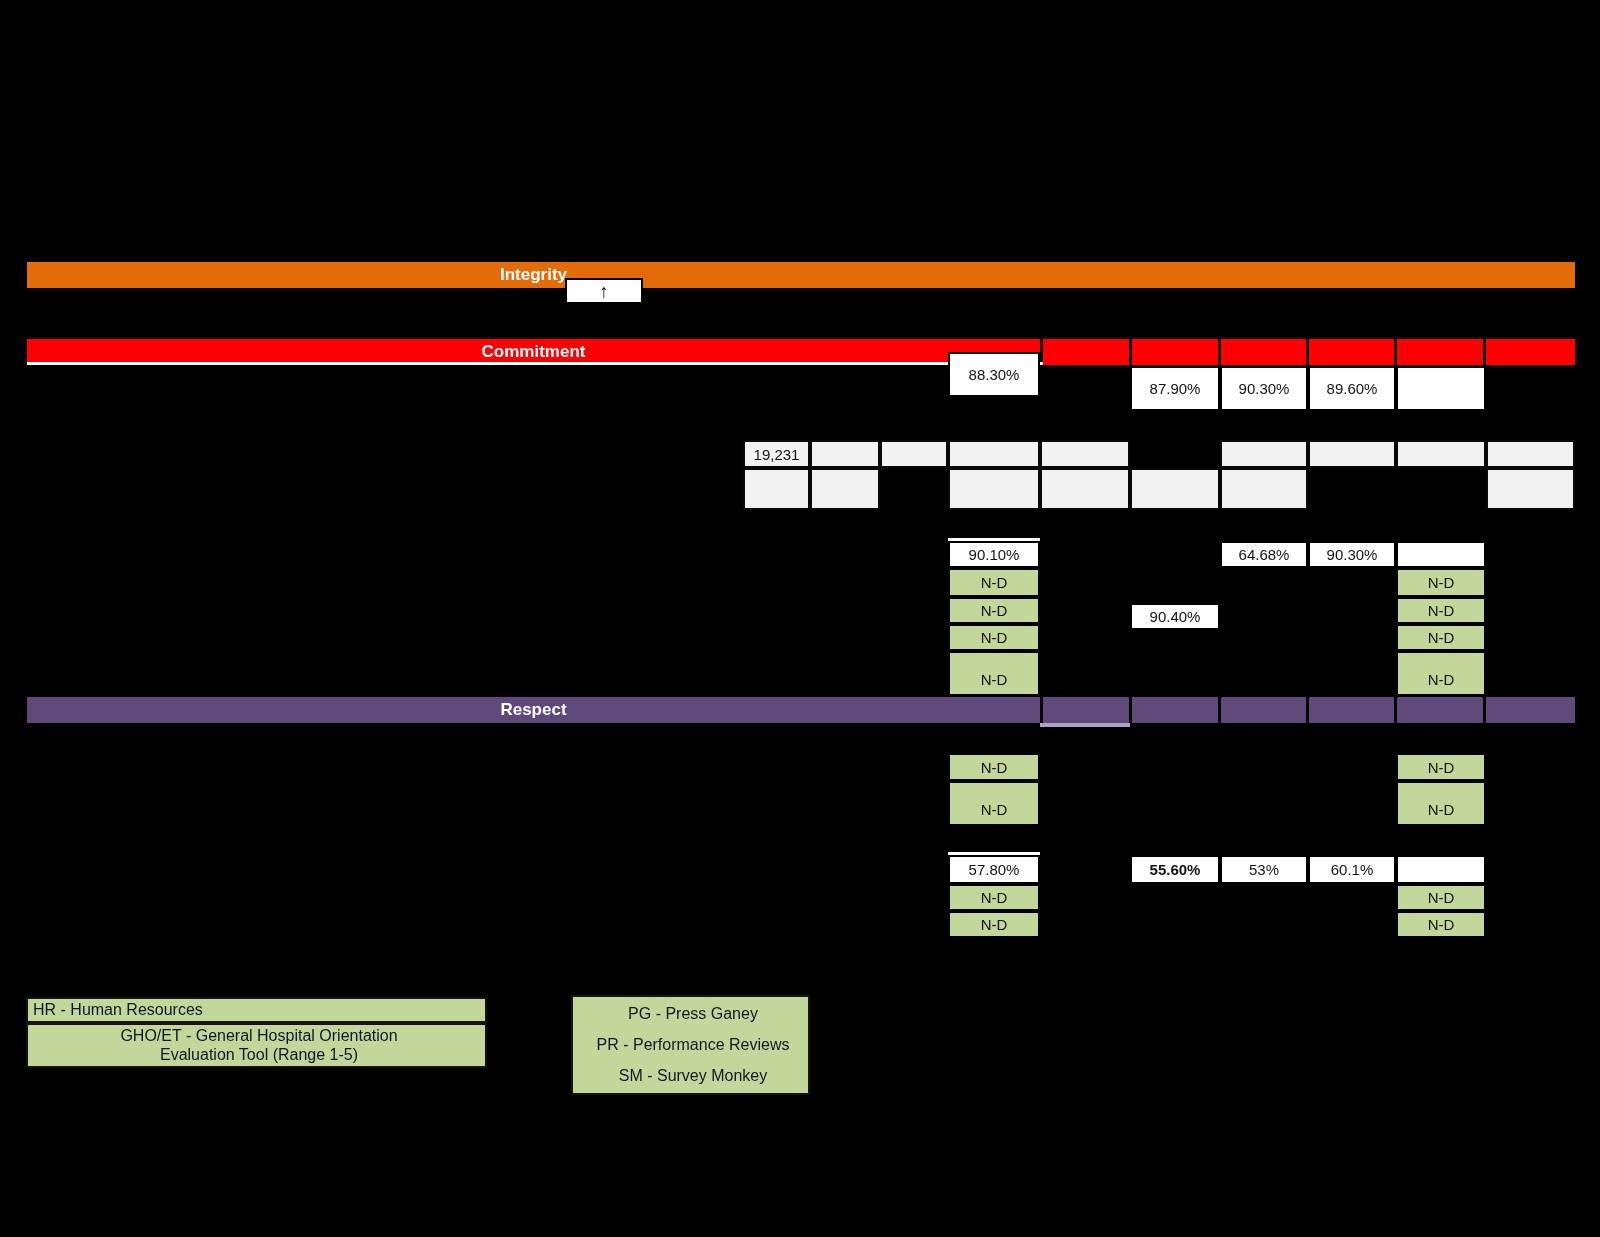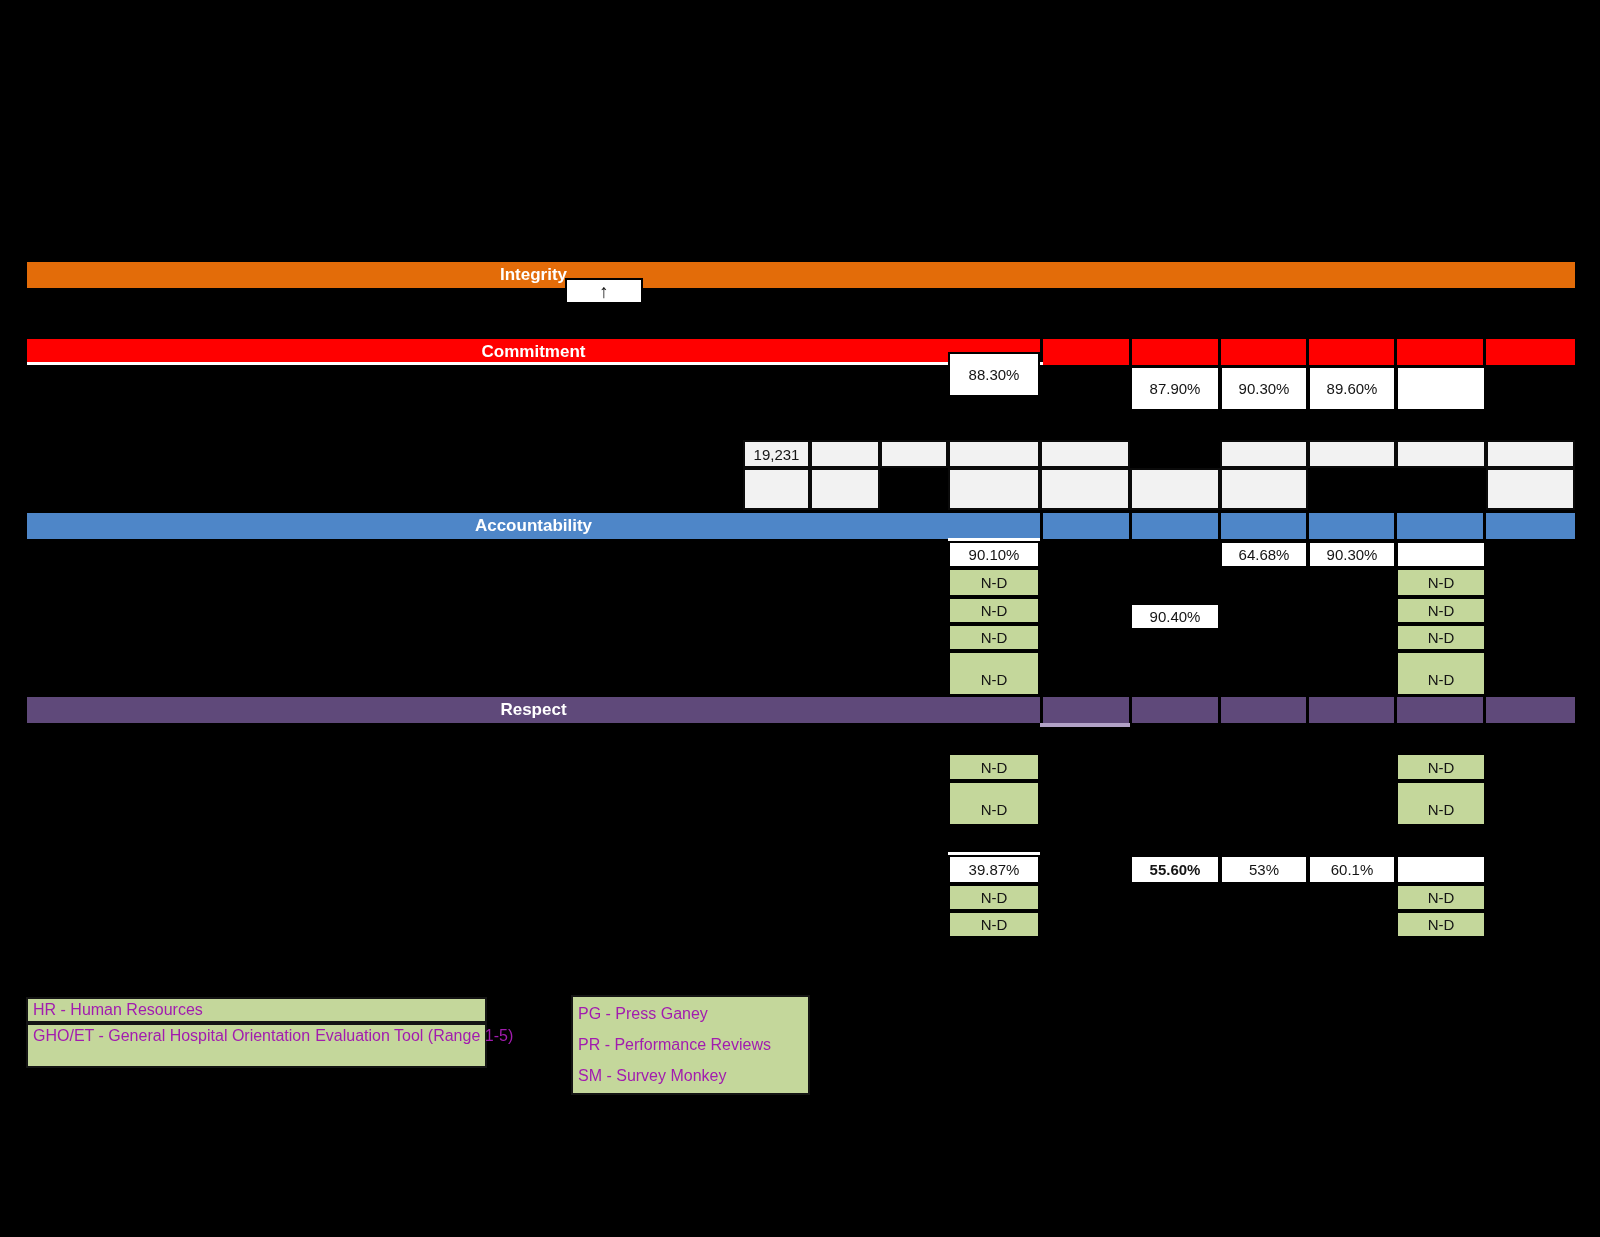--- a/index.html
+++ b/index.html
@@ -25,24 +25,24 @@
   .cell{position:absolute;box-sizing:border-box;border:2px solid #000;
         display:flex;align-items:center;justify-content:center;
         font-size:15px;color:#141414;}
   .cell.white{background:#FFFFFF;}
   .cell.gray{background:#F2F2F2;border:2px solid #0a0a0a;}
   .cell.green{background:#C4D79B;}
   .cell.tall{align-items:flex-end;padding-bottom:6px;}
   .hline{position:absolute;height:3px;background:#fff;}
   .accent-strip{position:absolute;height:4px;background:#B2A2C7;}
   .legend-box{position:absolute;box-sizing:border-box;background:#C4D79B;border:2px solid #141414;
-              color:#a21caf;font-size:16px;}
+              color:#0f172a;font-size:16px;text-align:center;}
   .legend-line{padding-left:5px;white-space:nowrap;}
   .legend-box.single{display:flex;align-items:center;}
-  .legend-box.double{display:flex;flex-direction:row;justify-content:space-around;padding:2px 0;}
+  .legend-box.double{display:flex;flex-direction:column;justify-content:space-around;padding:2px 0;}
   .legend-box.triple{display:flex;flex-direction:column;justify-content:space-between;padding:8px 0;}
   .arrow-glyph{font-size:19px;font-weight:bold;line-height:1;}
 </style>
 </head>
 <body>
 
 <div id="canvas">
 
   <div class="bar-row orange" style="top:229px;margin-top:33px;">
     <div class="seg" style="left:0;width:1548px;"></div>
@@ -92,30 +92,20 @@
   <div class="cell gray" style="left:1486px;top:440px;width:89px;height:28px;"></div>
 
   <div class="cell gray" style="left:743px;top:468px;width:67px;height:42px;"></div>
   <div class="cell gray" style="left:810px;top:468px;width:70px;height:42px;"></div>
   <div class="cell gray" style="left:948px;top:468px;width:92px;height:42px;"></div>
   <div class="cell gray" style="left:1040px;top:468px;width:90px;height:42px;"></div>
   <div class="cell gray" style="left:1130px;top:468px;width:90px;height:42px;"></div>
   <div class="cell gray" style="left:1220px;top:468px;width:88px;height:42px;"></div>
   <div class="cell gray" style="left:1486px;top:468px;width:89px;height:42px;"></div>
 
-  <div class="bar-row blue" style="top:513px;">
-    <div class="seg s0"></div>
-    <div class="seg s1"></div>
-    <div class="seg s2"></div>
-    <div class="seg s3"></div>
-    <div class="seg s4"></div>
-    <div class="seg s5"></div>
-    <div class="seg s6"></div>
-    <span class="bar-label">Accountability</span>
-  </div>
   <div class="hline" style="left:948px;top:538px;width:92px;"></div>
 
   <div class="cell white" style="left:948px;top:541px;width:92px;height:27px;">
     <span>90.10%</span>
   </div>
   <div class="cell white" style="left:1130px;top:555px;width:90px;height:27px;margin-top:48px;">
     <span>90.40%</span>
   </div>
   <div class="cell white" style="left:1220px;top:541px;width:88px;height:27px;">
     <span>64.68%</span>
@@ -171,21 +161,21 @@
   <div class="cell green tall" style="left:948px;top:781px;width:92px;height:45px;">
     <span>N-D</span>
   </div>
   <div class="cell green tall" style="left:1396px;top:781px;width:90px;height:45px;">
     <span>N-D</span>
   </div>
 
   <div class="hline" style="left:948px;top:852px;width:92px;"></div>
 
   <div class="cell white" style="left:948px;top:855px;width:92px;height:29px;">
-    <span>39.87%</span>
+    <span>57.80%</span>
   </div>
   <div class="cell white" style="left:1130px;top:855px;width:90px;height:29px;font-weight:bold;">
     <span>55.60%</span>
   </div>
   <div class="cell white" style="left:1220px;top:855px;width:88px;height:29px;">
     <span>53%</span>
   </div>
   <div class="cell white" style="left:1308px;top:855px;width:88px;height:29px;">
     <span>60.1%</span>
   </div>

